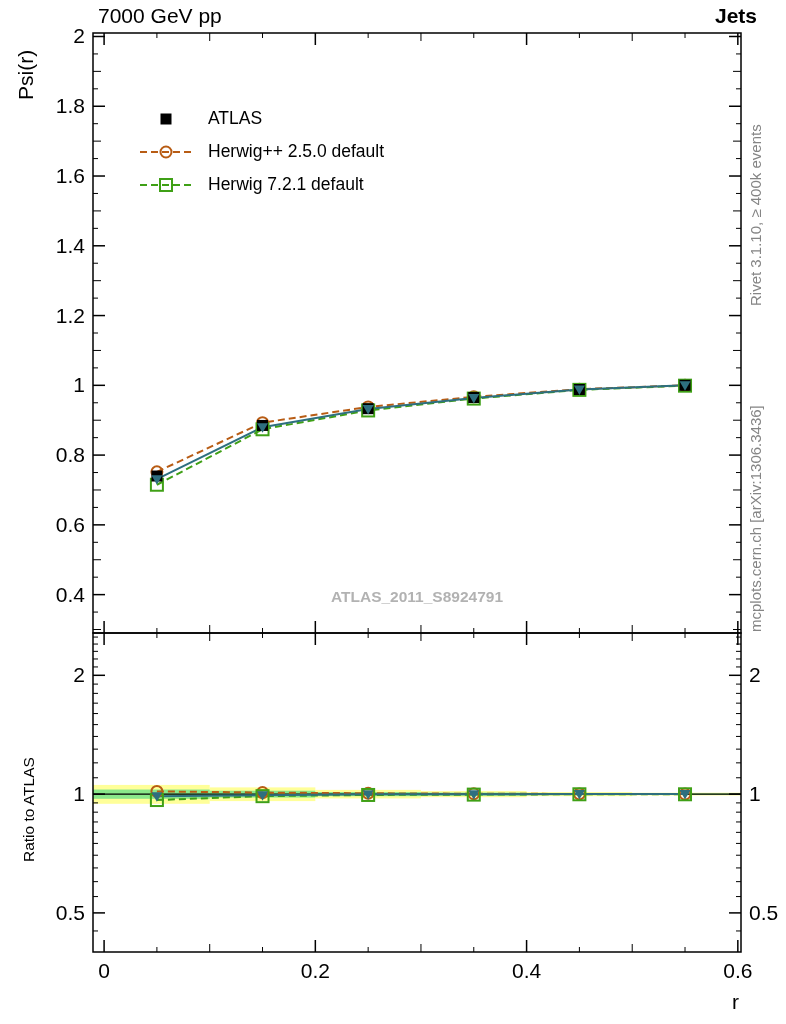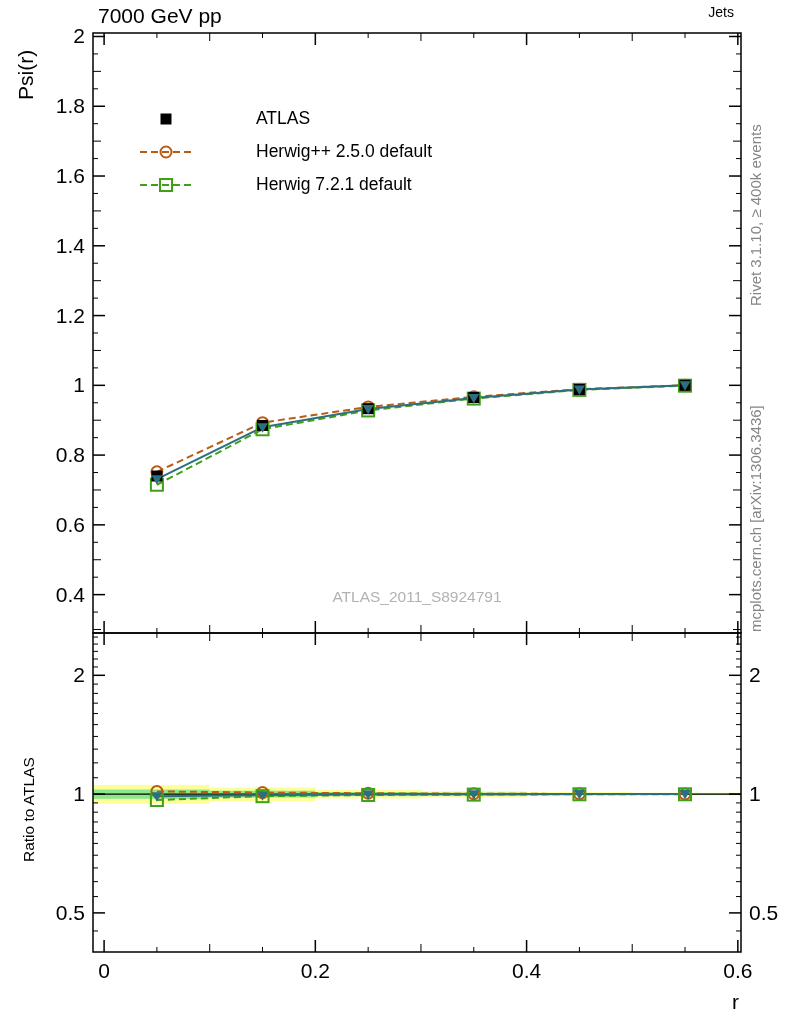--- a/index.html
+++ b/index.html
@@ -1,29 +1,29 @@
 <!DOCTYPE html>
 <html><head>
 <meta charset="utf-8">
 <style>
   html,body{margin:0;padding:0;background:#fff;}
   #page{position:relative;width:786px;height:1024px;background:#fff;overflow:hidden;
         font-family:"Liberation Sans","DejaVu Sans",sans-serif;color:#000;}
   #chart-svg{position:absolute;left:0;top:0;}
   .t{position:absolute;white-space:nowrap;}
   .title-left{left:98px;top:4px;font-size:21px;text-align:center;}
-  .title-right{right:52px;top:4px;font-size:14px;}
+  .title-right{right:29px;top:4px;font-size:21px;font-weight:bold;}
   .ylabel-main{left:14px;top:100px;font-size:21px;transform:rotate(-90deg);transform-origin:top left;}
   .ylabel-ratio{left:20px;top:862px;font-size:15.5px;transform:rotate(-90deg);transform-origin:top left;}
   .rivet-note{left:747px;top:306px;font-size:15px;color:#858585;transform:rotate(-90deg);transform-origin:top left;}
   .mcplots-note{left:747px;top:632px;font-size:15px;color:#858585;transform:rotate(-90deg);transform-origin:top left;}
-  .watermark{left:93px;top:588px;width:648px;text-align:center;font-size:15.5px;color:#b2b2b2;}
+  .watermark{left:93px;top:588px;width:648px;text-align:center;font-size:15.5px;color:#b2b2b2;font-weight:bold;}
   .xlabel{right:47px;top:990px;font-size:21px;}
   #legend{position:absolute;left:138px;top:102px;}
-  .legend-row{display:flex;align-items:center;height:33px;gap:48px;}
+  .legend-row{display:flex;align-items:center;height:33px;}
   .legend-label{margin-left:14px;font-size:17.5px;}
 </style>
 </head>
 <body>
 
 <div id="page">
   <svg id="chart-svg" width="786" height="1024">
       <g>
         <rect x="93" y="784.9267236274349" width="116.71393643031786" height="18.871352290435198" fill="#ffff99"></rect>
         <rect x="209.71393643031786" y="787.3809606153769" width="105.62347188264062" height="13.718089113172823" fill="#ffff99"></rect>

